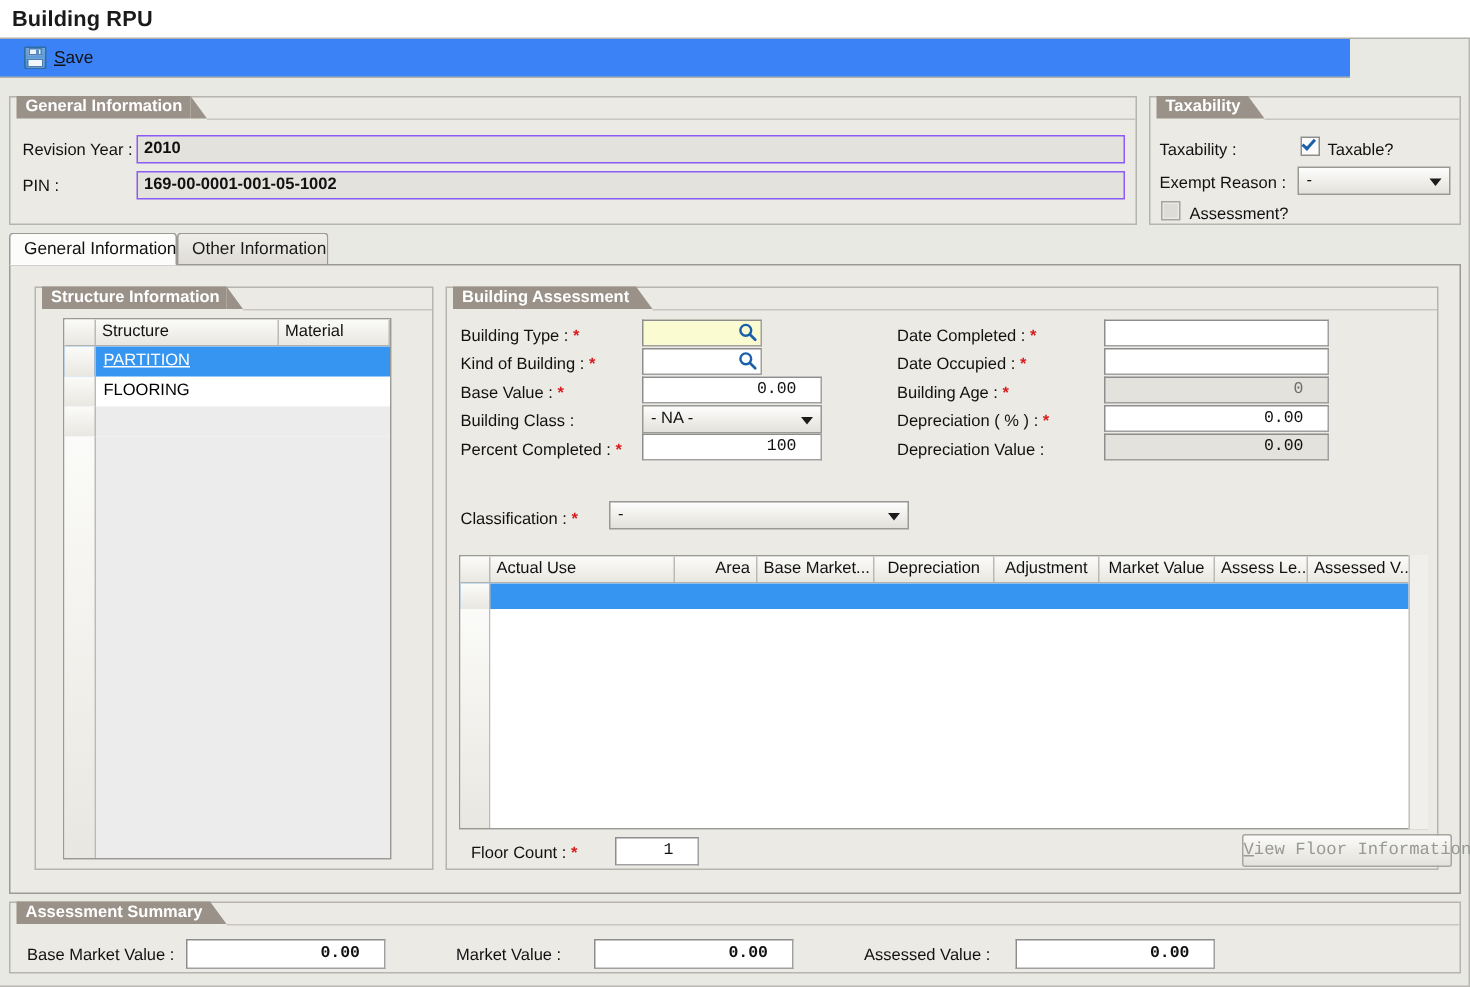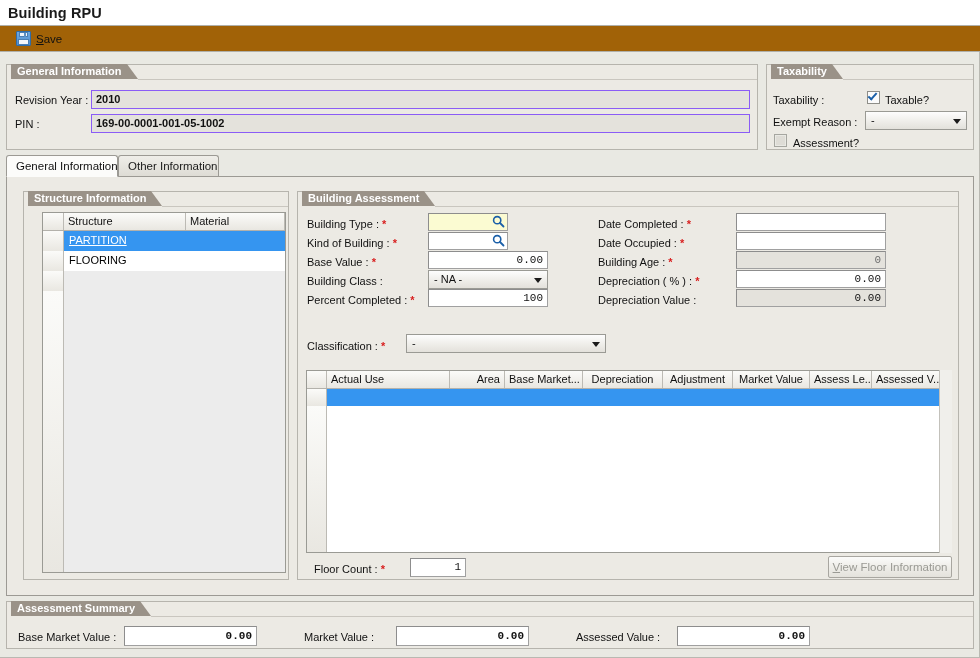--- a/index.html
+++ b/index.html
@@ -27,22 +27,22 @@
     border-bottom: 1px solid #b0b0aa;
     display: flex; align-items: center;
   }
   .titlebar .title {
     font-size: 14.5px; font-weight: bold; color: #1a1a1a;
     padding-left: 8px; letter-spacing: .1px;
   }
 
   
   .toolbar {
-    position: absolute; left: 0; top: 26px; width: 980px; height: 26px;
-    background: #a16207;
+    position: absolute; left: 0; top: 26px; width: 900px; height: 26px;
+    background: #3b82f6;
     border-bottom: 1px solid #b0b0aa;
     display: flex; align-items: center; padding-left: 12px;
   }
   .tb-btn {
     display: flex; align-items: center; gap: 5px;
     padding: 2px 4px; cursor: default;
   }
   .tb-label { font-size: 11.5px; color: #111; }
   .tb-label u { text-decoration: underline; }
 
@@ -102,21 +102,21 @@
     color: #111;
     padding: 0 4px;
     line-height: 16px;
     height: 18px;
     overflow: hidden;
     white-space: nowrap;
   }
   .fld.ro { background: #e4e2dc; color: #6e6e6e; }
   .fld.flat { background: #e4e2dc; border: 1px solid #8b5cf6; font-weight: bold; color:#111; }
   .fld.focus { background: #fbfbd2; }
-  .fld.num { text-align: right; padding-right: 4px; font-family: "Liberation Mono", monospace; font-size: 11px; }
+  .fld.num { text-align: right; padding-right: 16px; font-family: "Liberation Mono", monospace; font-size: 11px; }
   .fld.bold { font-weight: bold; }
 
   .lbl {
     position: absolute; font-size: 11px; color: #111;
     line-height: 14px; white-space: nowrap;
   }
   .req { color: #d81e1e; font-weight: bold; }
 
   
   .mag {
@@ -293,21 +293,21 @@
     <div class="tab inactive" style="left:112px; width:101px;">
       <span>Other Information</span>
     </div>
   </div>
 
   <div class="tabpane">
 
     <div class="panel" style="left:16px; top:14px; width:266px; height:389px;">
       <div class="panel-cap">Structure Information</div>
 
-      <div class="grid" style="left:18px; top:20px; width:244px; height:361px;">
+      <div class="grid" style="left:18px; top:20px; width:219px; height:361px;">
         <div class="grid-head">
           <div class="gh rowhdr"></div>
           <div class="gh" style="width:122px; flex:0 0 122px;">Structure</div>
           <div class="gh" style="width:99px; flex:1 1 auto;">Material</div>
         </div>
         <div class="grid-body" style="height:341px;">
           <div class="grow sel">
             <div class="gc rowhdr"></div>
             <div class="gc" style="width:122px; flex:0 0 122px;">PARTITION</div>
             <div class="gc" style="flex:1 1 auto;"></div>
@@ -406,21 +406,21 @@
             <div class="gc" style="flex:1 1 auto;"></div>
           </div>
           <div style="position:absolute; left:0; top:17px; width:20px; bottom:0; background:linear-gradient(180deg,#fbfbf9 0%, #e9e7e1 100%); border-right:1px solid #bcbab4;"></div>
           <div style="position:absolute; left:20px; top:17px; right:0; bottom:0; background:#ffffff;"></div>
         </div>
       </div>
       <div class="sbar" style="left:641px; top:178px; width:13px; height:183px;"></div>
 
       <div class="lbl" style="left:16px; top:370px;"><span>Floor Count :</span> <span class="req">*</span></div>
       <div class="fld num" style="left:112px; top:366px; width:56px; height:19px; line-height:17px;">1</div>
-      <div class="btn" style="left:530px; top:364px; width:124px;">
+      <div class="btn" style="left:530px; top:364px; width:140px;font-family:Liberation Mono, monospace;">
         <u>V</u><span>iew Floor Information</span>
       </div>
     <div class="panel-cap-line" style="left: 137px; right: 0px;"></div>
       </div>
   </div>
 
   <div class="panel" style="left:6px; top:601px; width:968px; height:48px;">
     <div class="panel-cap">Assessment Summary</div>
 
     <div class="lbl" style="left:11px; top:28px;">Base Market Value :</div>

